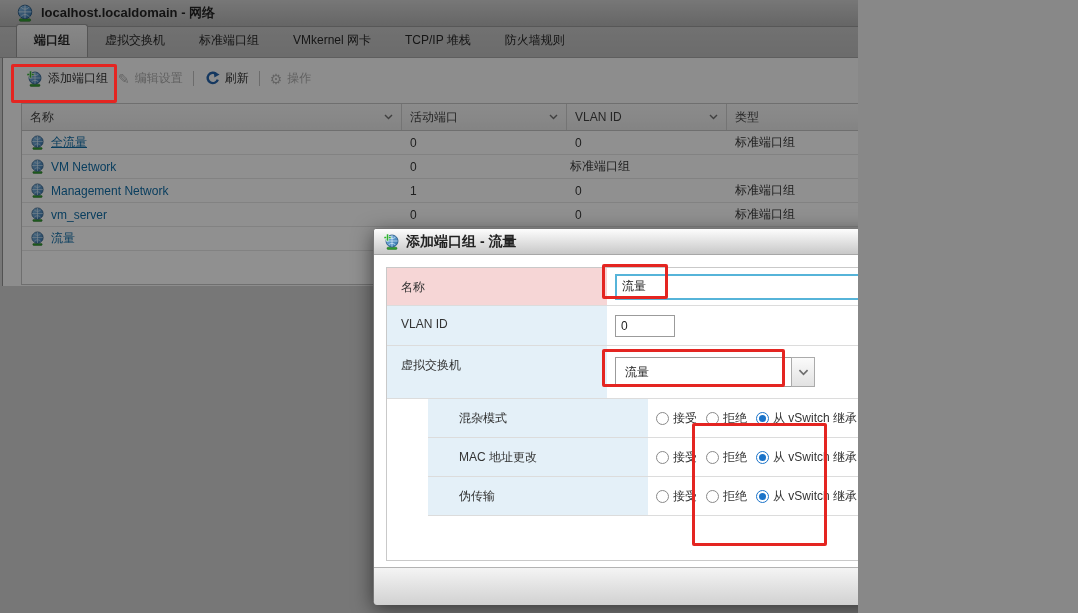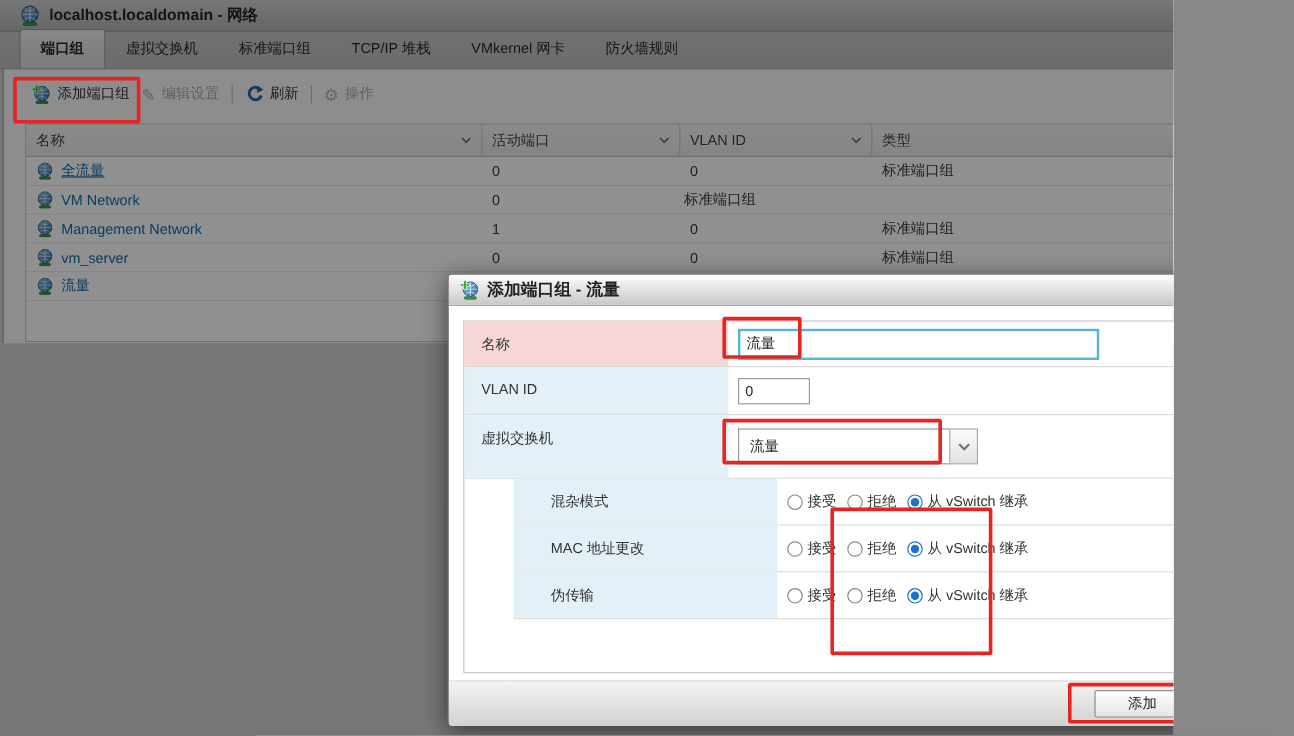--- a/index.html
+++ b/index.html
@@ -1,18 +1,18 @@
 <!DOCTYPE html>
 <html><head>
 <meta charset="utf-8">
 <style>
   * { box-sizing: border-box; margin: 0; padding: 0; }
   html,body { background:#888; }
   body { font-family: "Liberation Sans", "DejaVu Sans", sans-serif; }
-  .screen { position:relative; width:978px; height:613px; overflow:hidden;
+  .screen { position:relative; width:858px; height:613px; overflow:hidden;
             background:#d2d2d2; font-size:12px; color:#333; }
 
   
   .titlebar { position:absolute; left:0; top:0; right:0; height:27px;
     background:linear-gradient(#d2d2d2,#b2b2b2); border-bottom:1px solid #989898;
     display:flex; align-items:center; gap:7px; padding-left:16px;
     font-weight:bold; font-size:13px; color:#1c1c1c; }
   .tabs { position:absolute; left:0; top:27px; right:0; height:31px;
     background:linear-gradient(#c7c7c7,#bdbdbd); display:flex; align-items:flex-end;
     padding-left:16px; border-bottom:1px solid #a5a5a5; }
@@ -130,22 +130,22 @@
     <svg width="18" height="18" viewBox="0 0 16 16">
         <use href="#globe"></use>
       </svg>
     <span>localhost.localdomain - 网络</span>
   </div>
 
   <div class="tabs">
     <div class="tab active"><span>端口组</span></div>
     <div class="tab"><span>虚拟交换机</span></div>
     <div class="tab"><span>标准端口组</span></div>
+    <div class="tab"><span>VMkernel 网卡</span></div>
     <div class="tab"><span>TCP/IP 堆栈</span></div>
-    <div class="tab"><span>VMkernel 网卡</span></div>
     <div class="tab"><span>防火墙规则</span></div>
   </div>
 
   <div class="content">
     <div class="toolbar">
       <div class="tb-btn">
         <svg width="16" height="16" viewBox="0 0 16 16">
             <use href="#globe-add"></use>
           </svg>
         <span>添加端口组</span>

